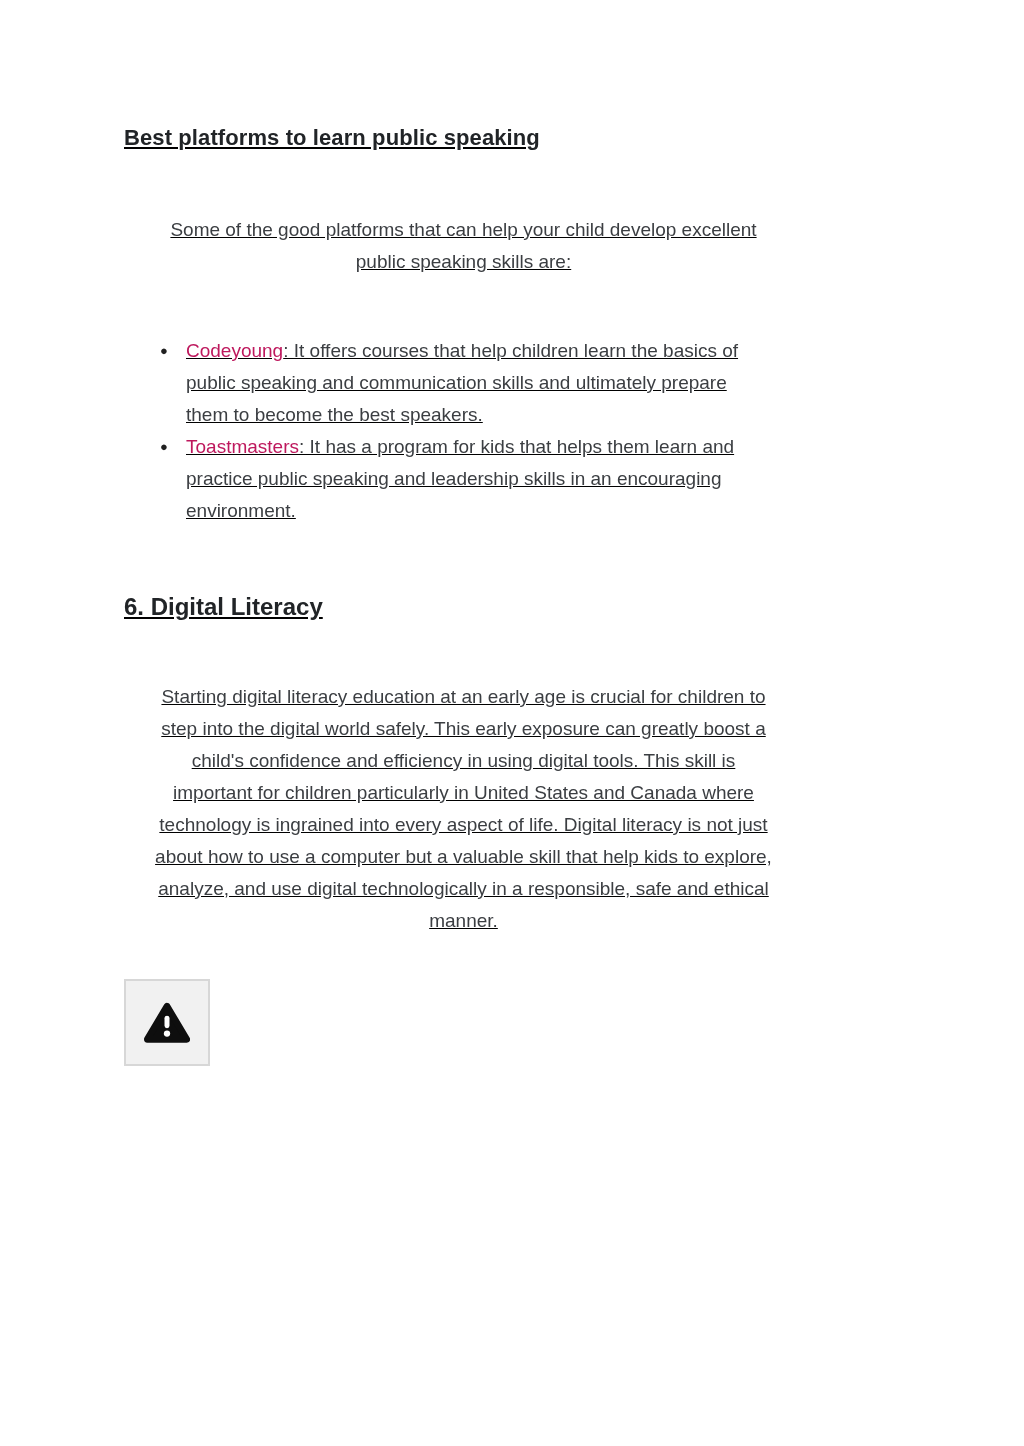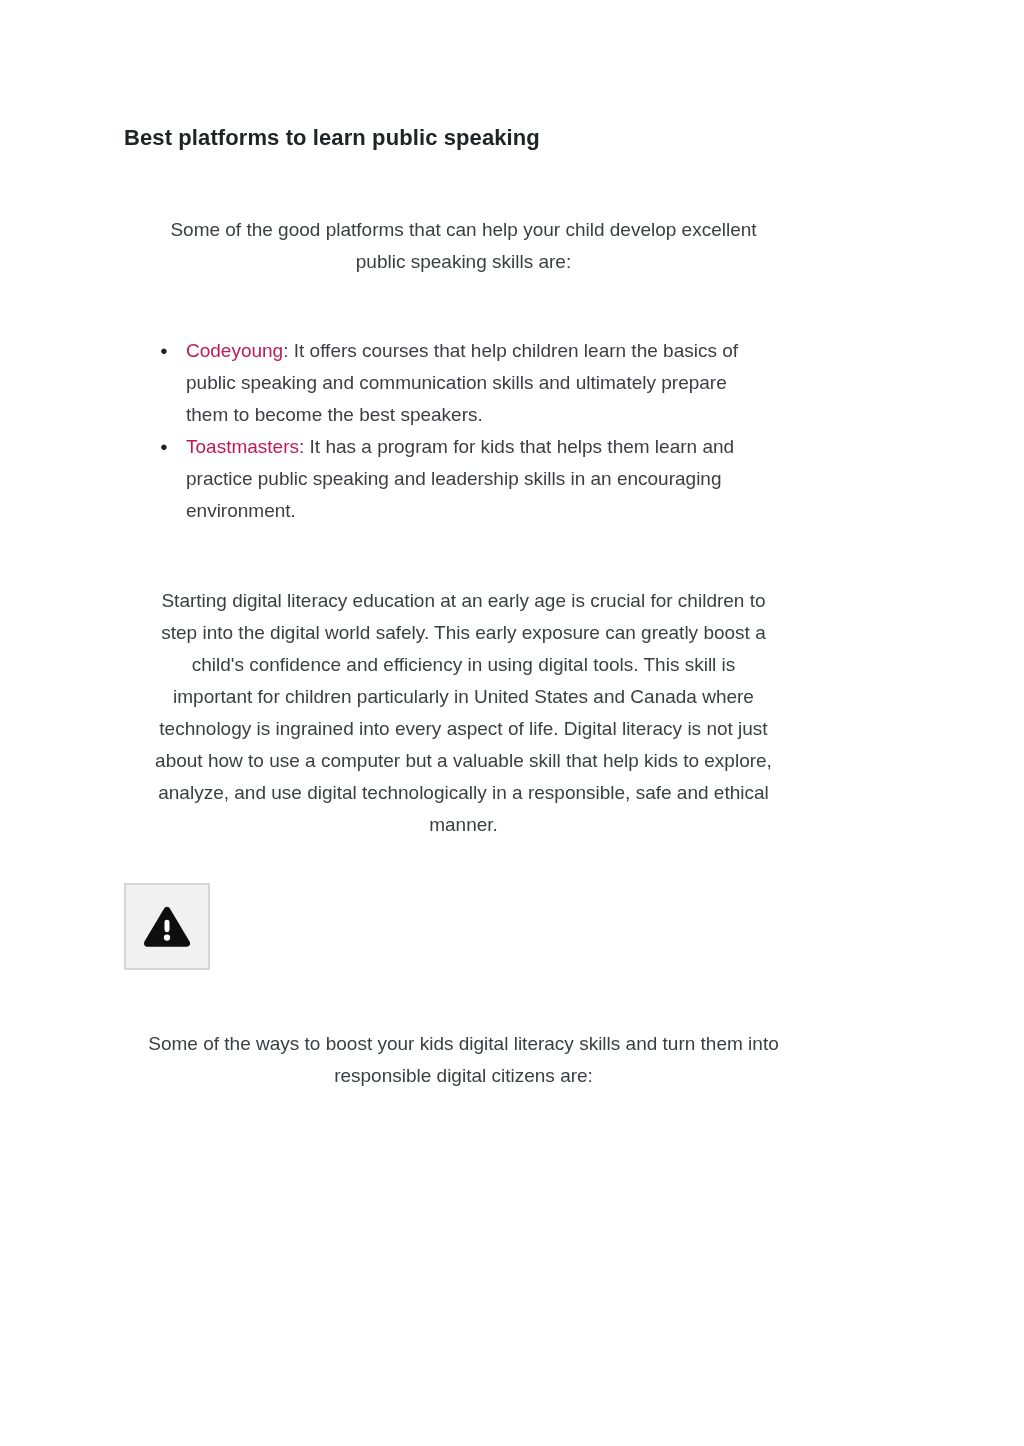--- a/index.html
+++ b/index.html
@@ -13,20 +13,21 @@
     overflow: hidden;
     font-family: "Liberation Sans", "DejaVu Sans", sans-serif;
     -webkit-font-smoothing: antialiased;
   }
   .page {
     box-sizing: border-box;
     width: 861px;
     height: 1446px;
     padding: 124px 58px 0 124px;
     background: #ffffff;
+    text-decoration: underline;
   }
   .h-large {
     margin: 0;
     font-size: 22px;
     line-height: 28px;
     font-weight: 700;
     color: #212427;
     letter-spacing: 0.1px;
   }
   .h-section {
@@ -113,35 +114,34 @@
 public speaking and communication skills and ultimately prepare
 them to become the best speakers.</span>
     </li>
     <li>
       <span class="bullet-dot">●</span><a class="doc-link">Toastmasters</a><span class="bullet-desc">: It has a program for kids that helps them learn and
 practice public speaking and leadership skills in an encouraging
 environment.</span>
     </li>
   </ul>
 
+  <h2 class="h-section">6. Digital Literacy</h2>
 
   <p class="body-text dl-para">Starting digital literacy education at an early age is crucial for children to
 step into the digital world safely. This early exposure can greatly boost a
 child's confidence and efficiency in using digital tools. This skill is
 important for children particularly in United States and Canada where
 technology is ingrained into every aspect of life. Digital literacy is not just
 about how to use a computer but a valuable skill that help kids to explore,
 analyze, and use digital technologically in a responsible, safe and ethical
 manner.</p>
 
   <div class="img-placeholder">
     <svg class="warn-svg" width="46" height="41" viewBox="0 0 48 42" xmlns="http://www.w3.org/2000/svg">
       <path d="M24 4 L44.5 38.5 L3.5 38.5 Z" fill="#0e0e0e" stroke="#0e0e0e" stroke-width="7" stroke-linejoin="round"></path>
       <rect x="21.4" y="14" width="5.2" height="13" rx="2.6" fill="#ffffff"></rect>
       <circle cx="24" cy="32.6" r="3.3" fill="#ffffff"></circle>
     </svg>
   </div>
 
 
-  <p class="body-text ways-para">Some of the ways to boost your kids digital literacy skills and turn them into
-responsible digital citizens are:</p>
 
 </div>
 
 </body></html>

